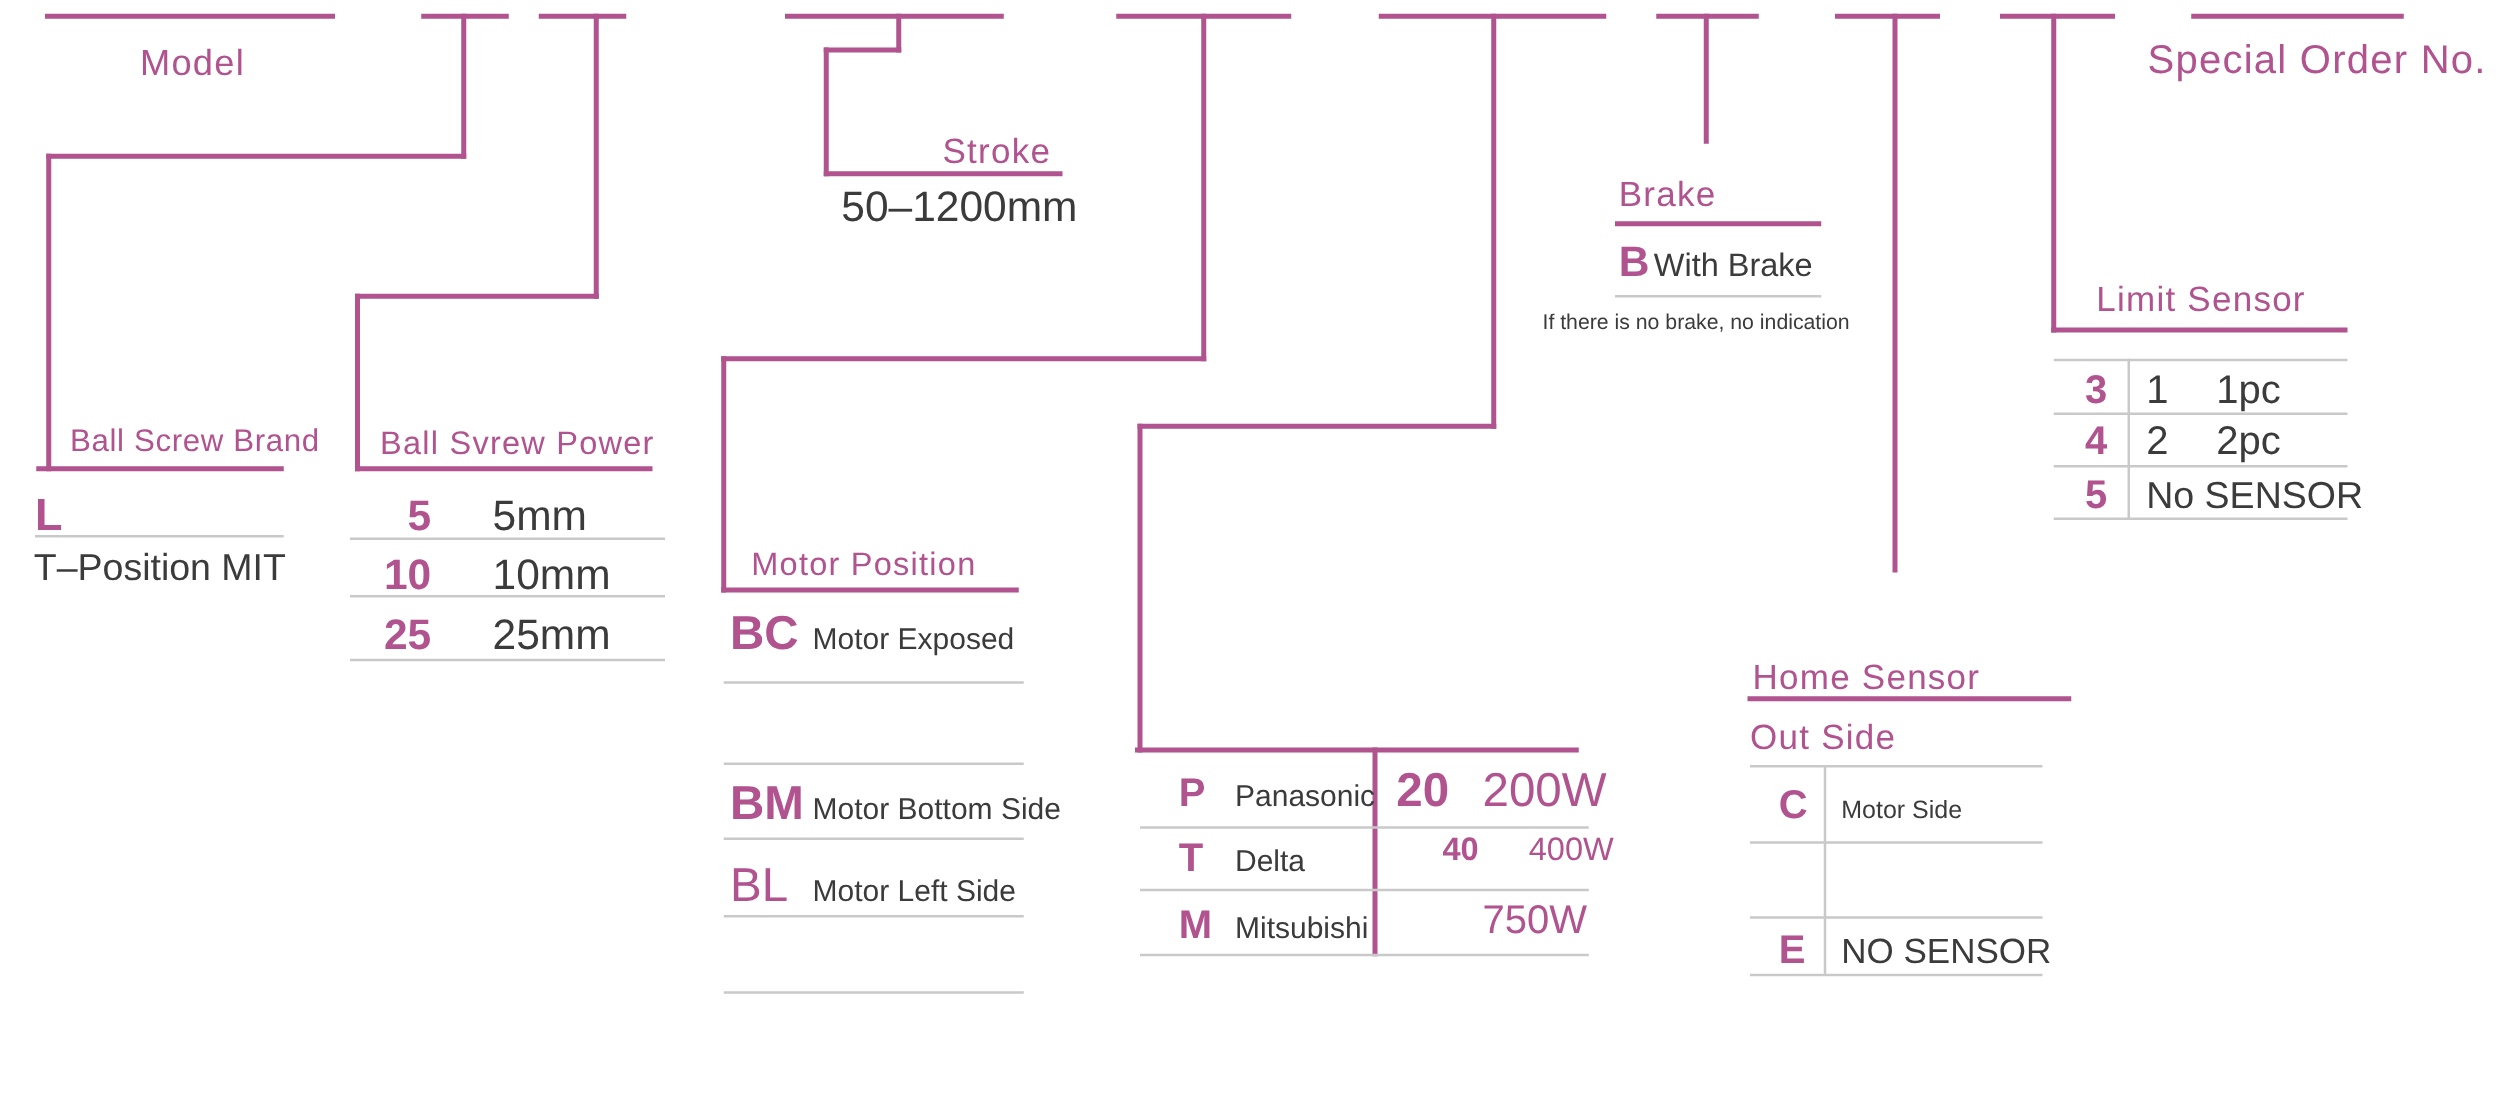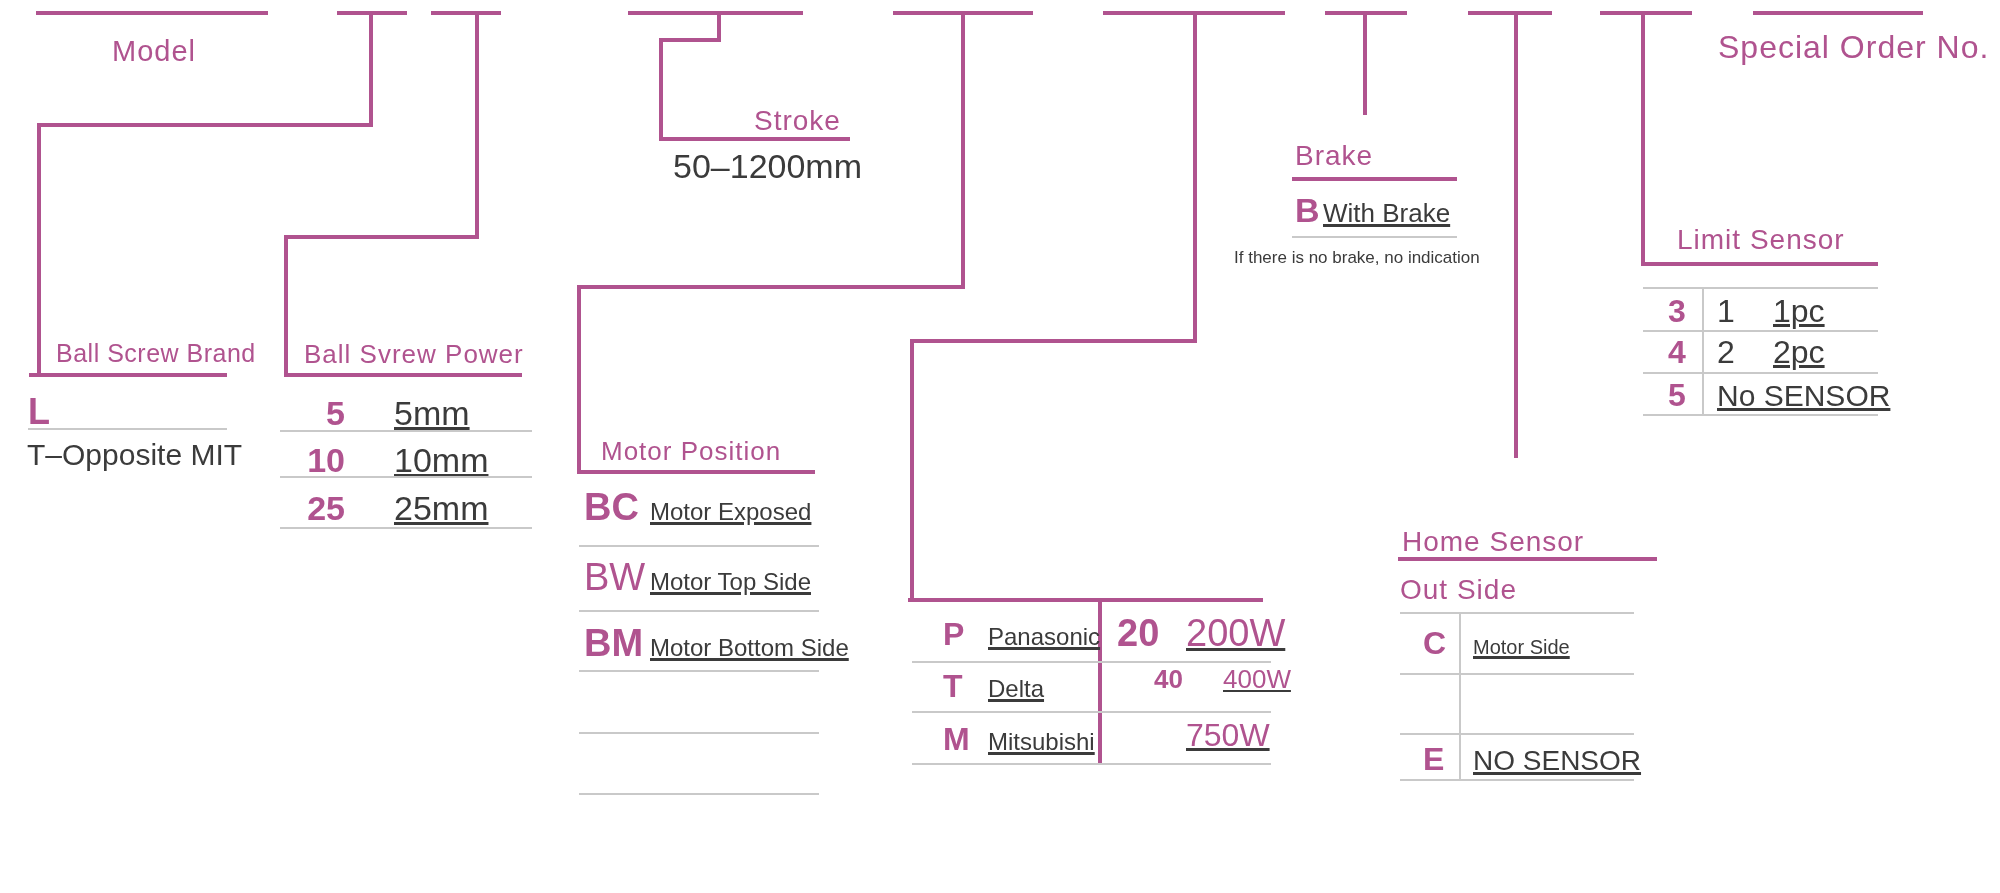--- a/index.html
+++ b/index.html
@@ -20,21 +20,21 @@
   .ghl{height:2px;}
   .gvl{width:2px;}
   
   .t{position:absolute;white-space:nowrap;line-height:1;}
   .accent{color:var(--accent);}
   .dark{color:var(--dark);}
   .head{font-size:27px;letter-spacing:1px;color:var(--accent);}
   .head29{font-size:29px;letter-spacing:1px;color:var(--accent);}
   .b{font-weight:bold;}
   .code{display:inline-block;font-weight:bold;color:var(--accent);}
-  .row{position:absolute;white-space:nowrap;line-height:1;text-decoration:underline;}
+  .row{position:absolute;white-space:nowrap;line-height:1;}
 </style>
 </head>
 <body>
 
 <div class="canvas">
 
   <div class="hl" style="left:36px;top:11px;width:232px"></div>
   <div class="hl" style="left:337px;top:11px;width:70px"></div>
   <div class="hl" style="left:431px;top:11px;width:70px"></div>
   <div class="hl" style="left:628px;top:11px;width:175px"></div>
@@ -49,21 +49,21 @@
 
   <div class="t" style="left:1718px;top:31px;font-size:32px;letter-spacing:1px;color:var(--accent)">Special Order No.</div>
 
   <div class="vl" style="left:369px;top:11px;height:116px"></div>
   <div class="hl" style="left:37px;top:123px;width:336px"></div>
   <div class="vl" style="left:37px;top:123px;height:254px"></div>
   <div class="hl" style="left:29px;top:373px;width:198px"></div>
   <div class="t" style="left:56px;top:341px;font-size:25px;letter-spacing:0.5px;color:var(--accent)">Ball Screw Brand</div>
   <div class="t accent b" style="left:28px;top:394px;font-size:36px">L</div>
   <div class="ghl" style="left:28px;top:428px;width:199px"></div>
-  <div class="t dark" style="left:27px;top:440px;font-size:30px">T–Opposite MIT</div>
+  <div class="t dark" style="left:27px;top:440px;font-size:30px">T–Position MIT</div>
 
   <div class="vl" style="left:475px;top:11px;height:228px"></div>
   <div class="hl" style="left:284px;top:235px;width:195px"></div>
   <div class="vl" style="left:284px;top:235px;height:142px"></div>
   <div class="hl" style="left:284px;top:373px;width:238px"></div>
   <div class="t head" style="left:304px;top:341px;font-size:26px">Ball Svrew Power</div>
 
   <div class="row" style="left:288px;top:396px;font-size:34px">
     <span class="code" style="width:57px;text-align:right">5</span><span class="dark" style="margin-left:49px">5mm</span>
   </div>
@@ -87,28 +87,28 @@
   <div class="vl" style="left:961px;top:11px;height:278px"></div>
   <div class="hl" style="left:577px;top:285px;width:388px"></div>
   <div class="vl" style="left:577px;top:285px;height:189px"></div>
   <div class="hl" style="left:577px;top:470px;width:238px"></div>
   <div class="t head" style="left:601px;top:438px;font-size:26px">Motor Position</div>
 
   <div class="row" style="left:584px;top:488px;font-size:38px">
     <span class="code" style="width:66px">BC</span><span class="dark" style="font-size:24px">Motor Exposed</span>
   </div>
   <div class="ghl" style="left:579px;top:545px;width:240px"></div>
-  <div class="row" style="left:584px;top:558px;font-size:38px">
-    <span class="code" style="width:66px;font-weight:400">BW</span><span class="dark" style="font-size:24px">Motor Top Side</span>
-  </div>
   <div class="ghl" style="left:579px;top:610px;width:240px"></div>
   <div class="row" style="left:584px;top:624px;font-size:38px">
     <span class="code" style="width:66px">BM</span><span class="dark" style="font-size:24px">Motor Bottom Side</span>
   </div>
   <div class="ghl" style="left:579px;top:670px;width:240px"></div>
+  <div class="row" style="left:584px;top:690px;font-size:38px">
+    <span class="code" style="width:66px;font-weight:400">BL</span><span class="dark" style="font-size:24px">Motor Left Side</span>
+  </div>
   <div class="ghl" style="left:579px;top:732px;width:240px"></div>
   <div class="ghl" style="left:579px;top:793px;width:240px"></div>
 
   <div class="vl" style="left:1193px;top:11px;height:332px"></div>
   <div class="hl" style="left:910px;top:339px;width:287px"></div>
   <div class="vl" style="left:910px;top:339px;height:263px"></div>
   <div class="hl" style="left:908px;top:598px;width:355px"></div>
   <div class="vl" style="left:1098px;top:598px;height:167px"></div>
 
   <div class="row" style="left:943px;top:618px;font-size:32px">

